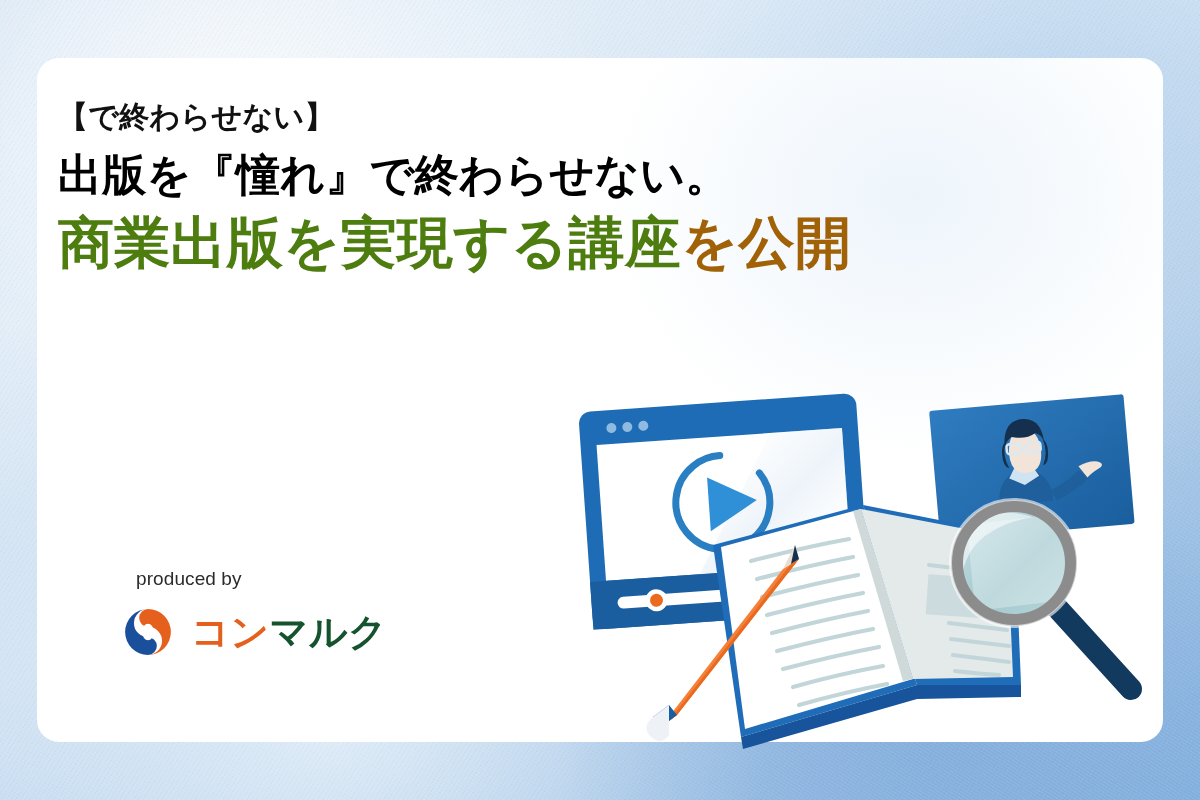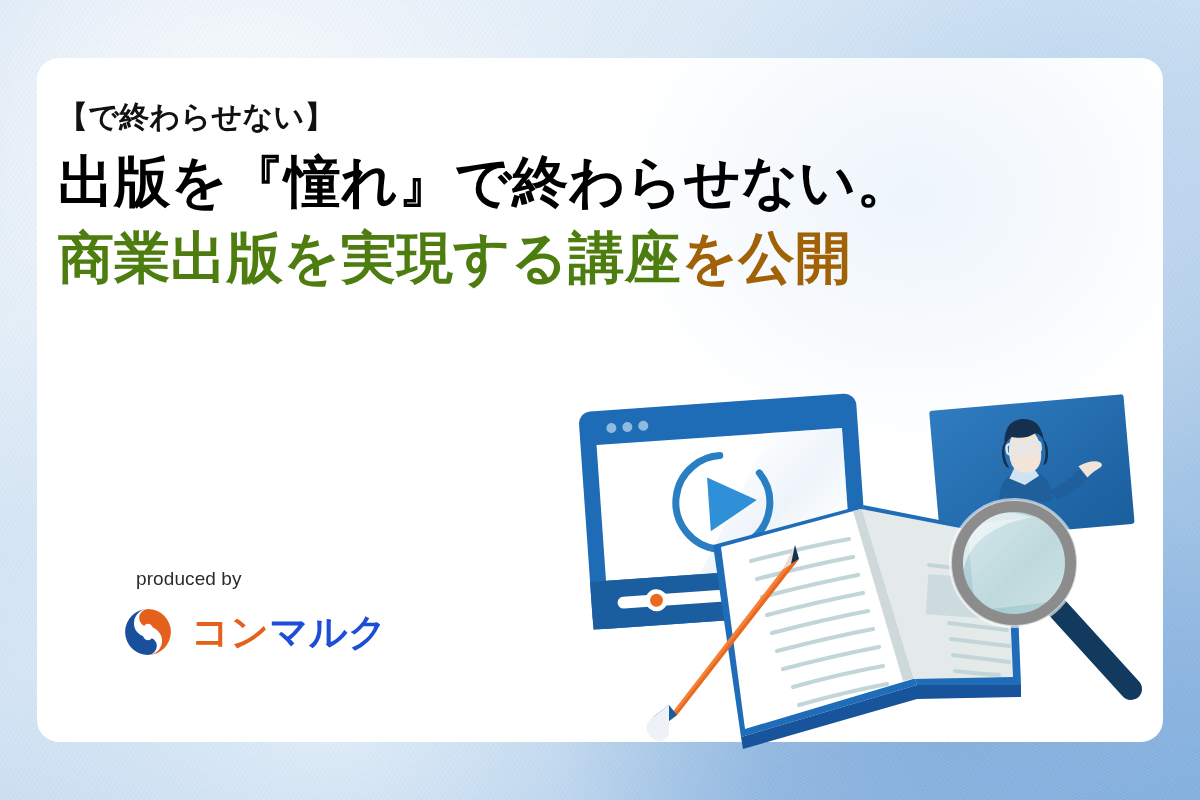--- a/index.html
+++ b/index.html
@@ -85,21 +85,21 @@
     font-weight: 700;
     font-size: 30px;
     letter-spacing: 0.01em;
     color: #111111;
     line-height: 1.25;
     margin: 0 0 12px 0;
     white-space: nowrap;
   }
   .line-main {
     font-weight: 700;
-    font-size: 56px;
+    font-size: 44px;
     letter-spacing: 0.005em;
     color: #000000;
     line-height: 1.22;
     margin: 0 0 8px 0;
     white-space: nowrap;
   }
   .line-accent {
     font-weight: 700;
     font-size: 56px;
     letter-spacing: 0.005em;
@@ -131,21 +131,21 @@
   .brand-mark { width: 52px; height: 52px; display: block; }
   .brand-word {
     font-weight: 800;
     font-size: 38px;
     line-height: 1;
     letter-spacing: 0.01em;
     font-family: "DejaVu Sans", sans-serif;
     display: flex;
   }
   .brand-kon { color: #e4601c; }
-  .brand-maruku { color: #1d4ed8; }
+  .brand-maruku { color: #14532d; }
 
   
   .illus {
     position: absolute;
     left: 545px;
     top: 385px;
     width: 620px;
     height: 380px;
   }
   .illus svg { display: block; width: 100%; height: 100%; }

